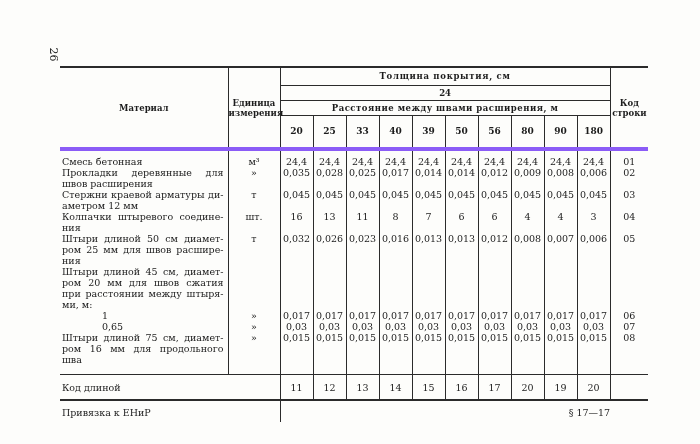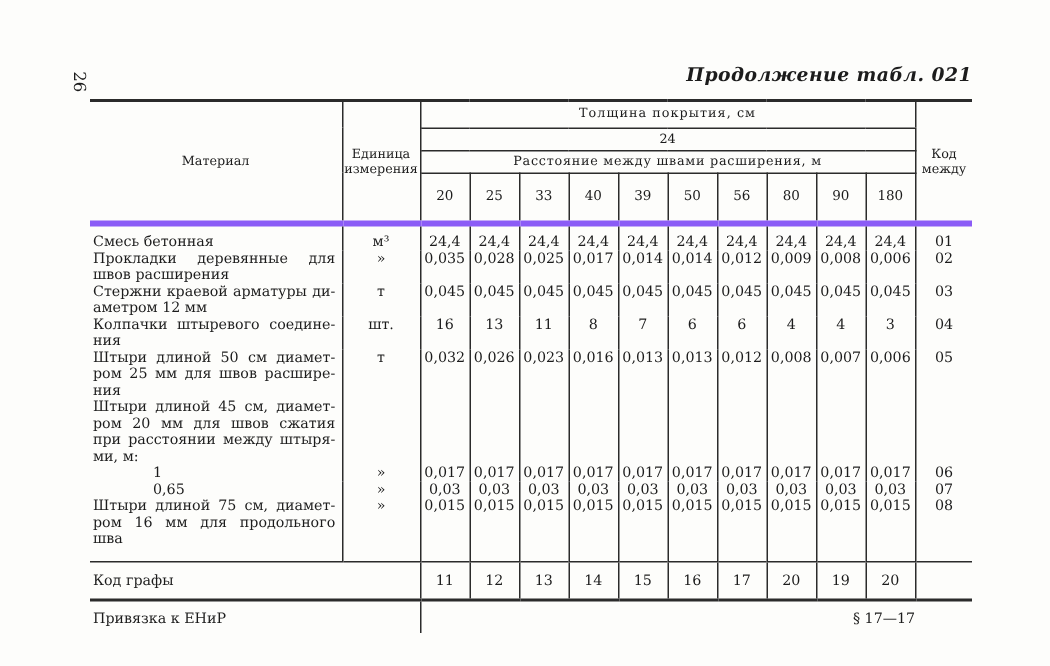--- a/index.html
+++ b/index.html
@@ -19,21 +19,21 @@
   }
   table.materials {
     position:absolute; left:60px; top:66px; width:588px;
     border-collapse:collapse; table-layout:fixed;
     border-top:2px solid #2b2b2b;
   }
   th, td {
     font-weight:normal; vertical-align:top;
     font-size:9.5px; line-height:11px; padding:0;
   }
-  thead th { vertical-align:middle; text-align:center; font-size:8.5px; line-height:10px; }
+  thead th { vertical-align:middle; text-align:center; font-size:8.5px; line-height:10px;font-weight:bold; }
   .bl { border-left:1px solid #2b2b2b; }
   .br { border-right:1px solid #2b2b2b; }
   .hb { border-bottom:1px solid #2b2b2b; }
   .thb { border-bottom:4px solid #8b5cf6; }
   tr.h1 th.band { height:18px; letter-spacing:0.7px; }
   tr.h2 th.band { height:15px; }
   tr.h3 th.band { height:15px; letter-spacing:0.5px; }
   tr.h4 th { height:34px; font-size:9px; }
   td.mat {
     text-align:justify; text-align-last:left;
@@ -49,21 +49,20 @@
   }
   tfoot tr.grafy td.flabel { text-align:left; padding-left:2px; }
   tfoot tr.binding td { padding-top:6px; height:22px; text-align:right; }
   tfoot tr.binding td.flabel { text-align:left; padding-left:2px; }
 </style>
 </head>
 <body>
 
 <div class="page">
   <div class="page-number">26</div>
-  <div class="caption">Продолжение табл. 021</div>
 
   <table class="materials">
     <colgroup>
       <col style="width:168px">
         <col style="width:52px">
       <col style="width:33px">
         <col style="width:33px">
         <col style="width:33px">
         <col style="width:33px">
         <col style="width:33px">
@@ -72,21 +71,21 @@
         <col style="width:33px">
         <col style="width:33px">
         <col style="width:33px">
       <col style="width:38px">
     </colgroup>
     <thead>
       <tr class="h1">
         <th rowspan="4" class="thb">Материал</th>
         <th rowspan="4" class="bl br thb" style="font-size:8.5px;">Единица измерения</th>
         <th colspan="10" class="band bl hb">Толщина покрытия, см</th>
-        <th rowspan="4" class="bl thb">Код между</th>
+        <th rowspan="4" class="bl thb">Код строки</th>
       </tr>
       <tr class="h2">
         <th colspan="10" class="band bl hb">24</th>
       </tr>
       <tr class="h3">
         <th colspan="10" class="band bl hb">Расстояние между швами расширения, м</th>
       </tr>
       <tr class="h4">
         <th class="bl thb">20</th>
         <th class="bl thb">25</th>
@@ -232,21 +231,21 @@
         <td class="val bl">0,015</td>
         <td class="val bl">0,015</td>
         <td class="val bl">0,015</td>
         <td class="val bl">0,015</td>
         <td class="val bl">0,015</td>
         <td class="code bl">08</td>
       </tr>
     </tbody>
     <tfoot>
       <tr class="grafy">
-        <td colspan="2" class="flabel">Код графы</td>
+        <td colspan="2" class="flabel">Код длиной</td>
         <td class="bl">11</td>
         <td class="bl">12</td>
         <td class="bl">13</td>
         <td class="bl">14</td>
         <td class="bl">15</td>
         <td class="bl">16</td>
         <td class="bl">17</td>
         <td class="bl">20</td>
         <td class="bl">19</td>
         <td class="bl">20</td>

